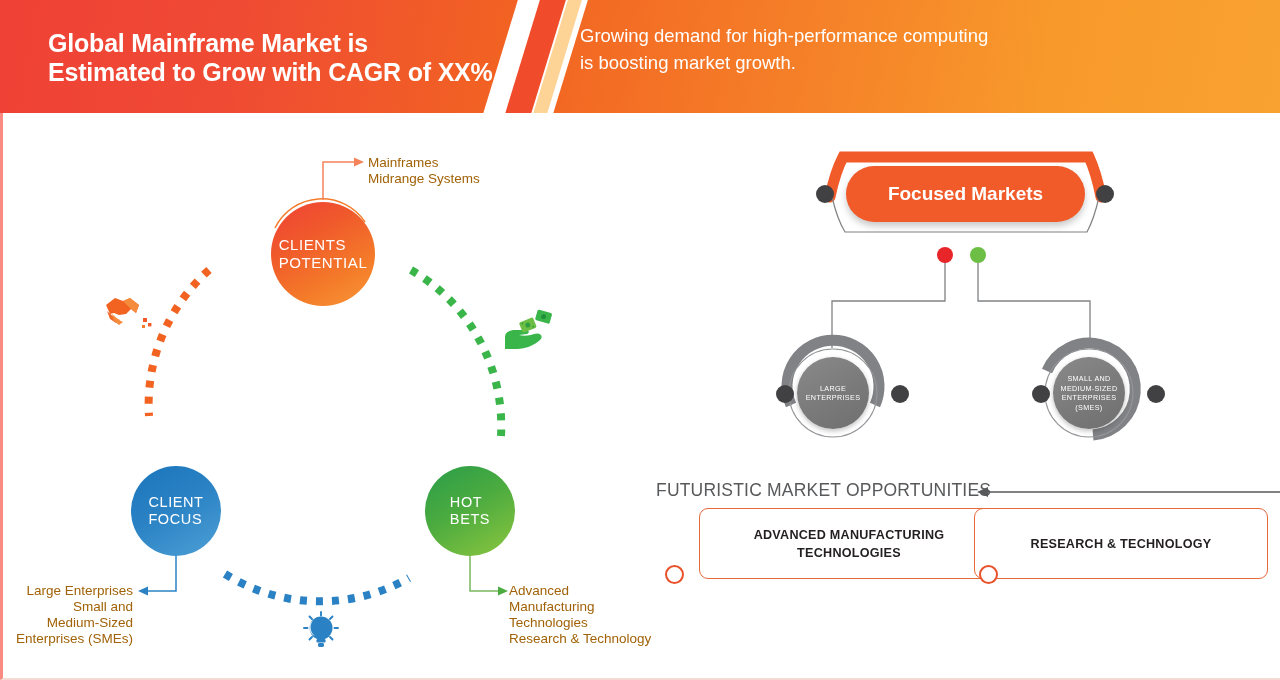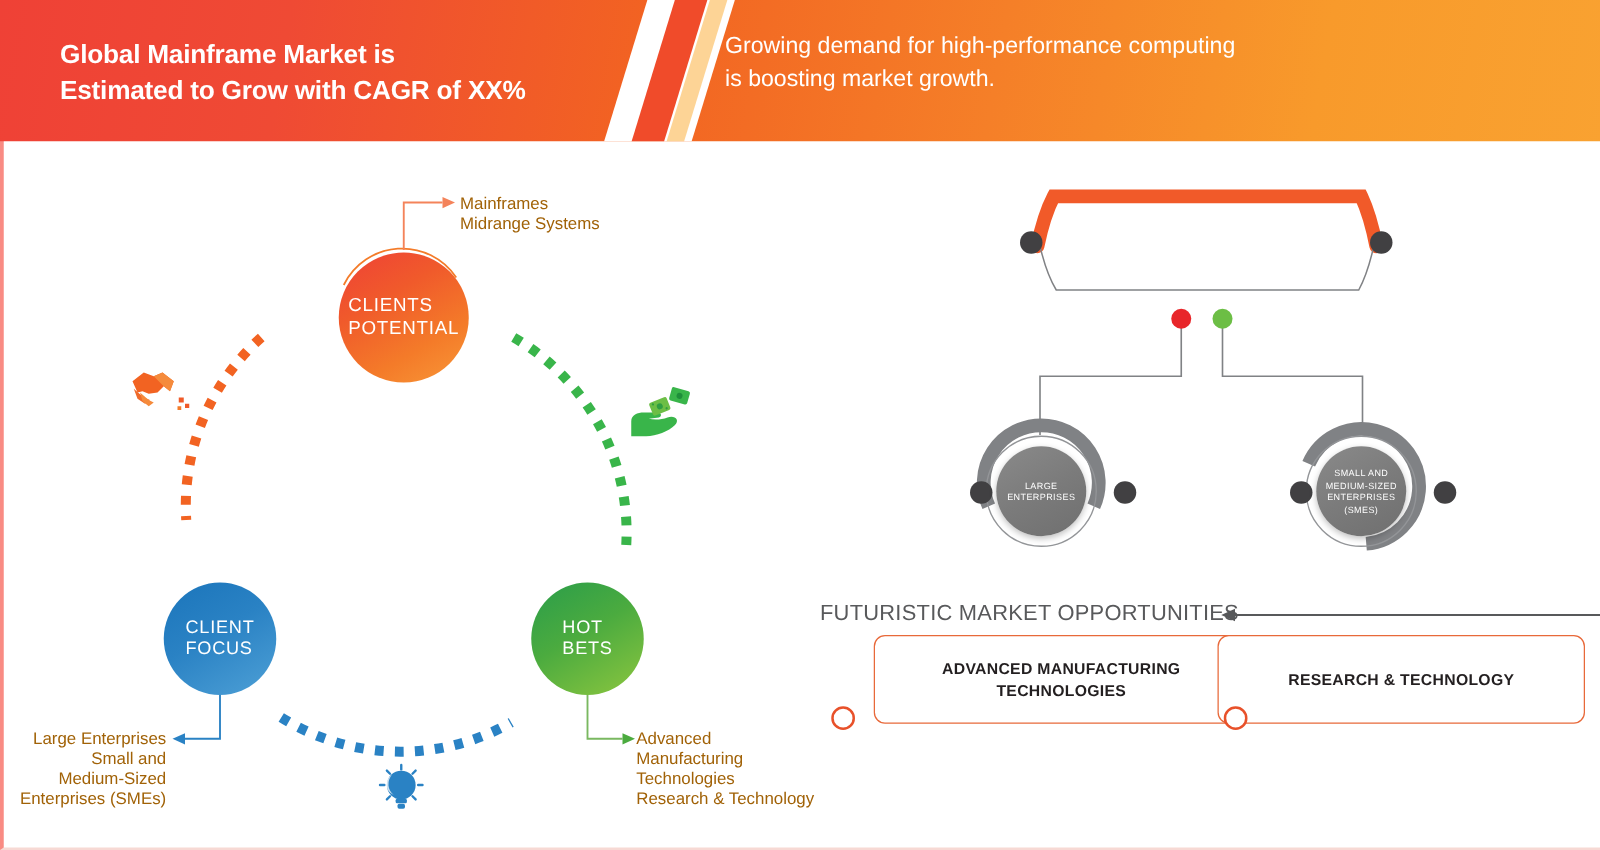--- a/index.html
+++ b/index.html
@@ -40,21 +40,21 @@
     position: absolute; top: -30px; left: 548px;
     width: 14px; height: 190px;
     background: #fbb040;
     opacity: .55;
     transform: skewX(-17deg);
   }
   .header-title {
     position: absolute; left: 48px; top: 29px;
     width: 480px;
     color: #ffffff;
-    font-size: 21px;
+    font-size: 25px;
     font-weight: bold;
     line-height: 29px;
     letter-spacing: -0.2px;
   }
   .header-sub {
     position: absolute; left: 580px; top: 22px;
     width: 560px;
     color: #ffffff;
     font-size: 18.5px;
     font-weight: normal;
@@ -307,20 +307,23 @@
 Midrange Systems</div>
   <div class="callout callout-large" style="white-space: pre-line;">Large Enterprises
 Small and
 Medium-Sized
 Enterprises (SMEs)</div>
   <div class="callout callout-advanced" style="white-space: pre-line;">Advanced
 Manufacturing
 Technologies
 Research &amp; Technology</div>
 
+  <div class="fm-pill">
+    <span>Focused Markets</span>
+  </div>
 
   <div class="gcircle gcircle-large">
     <span style="white-space: pre-line;">LARGE
 ENTERPRISES</span>
   </div>
 
   <div class="gcircle gcircle-sme">
     <span style="white-space: pre-line;">SMALL AND
 MEDIUM-SIZED
 ENTERPRISES

